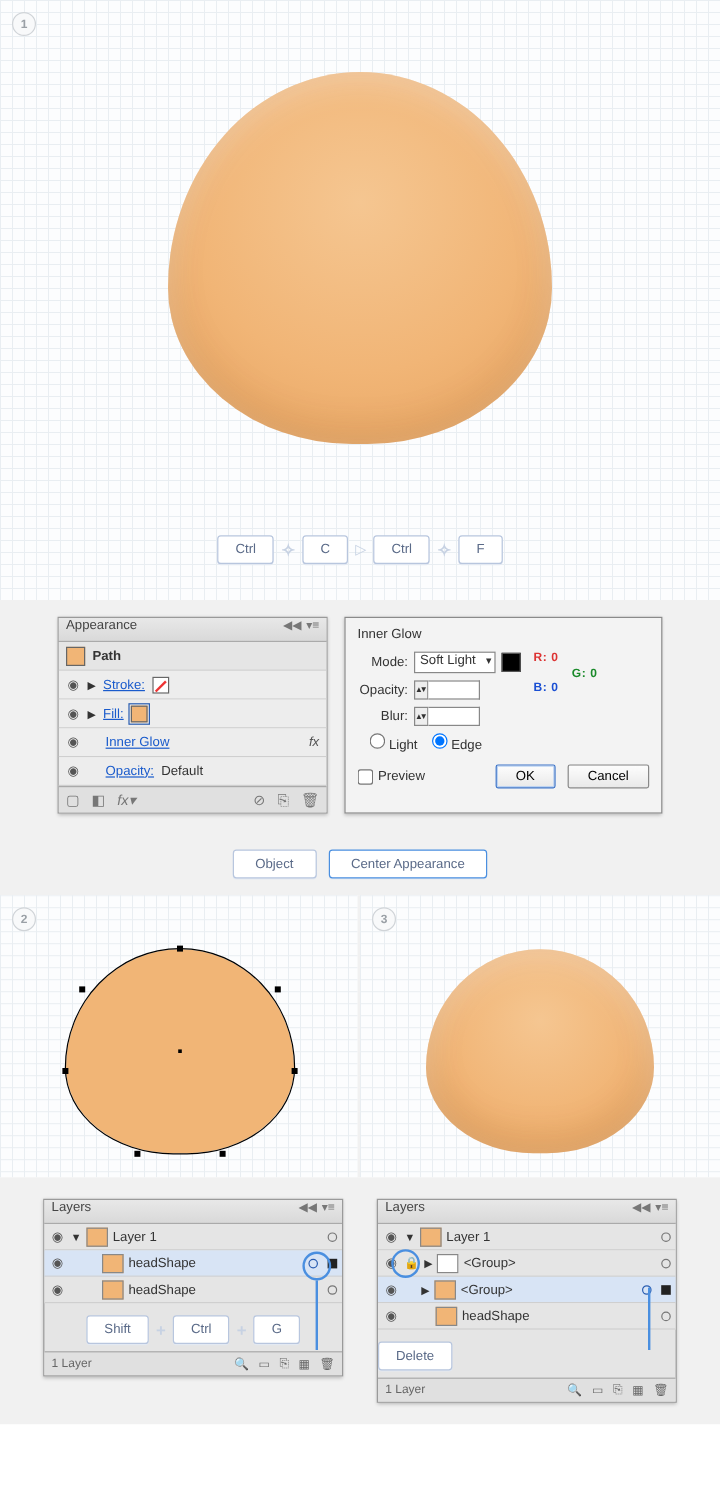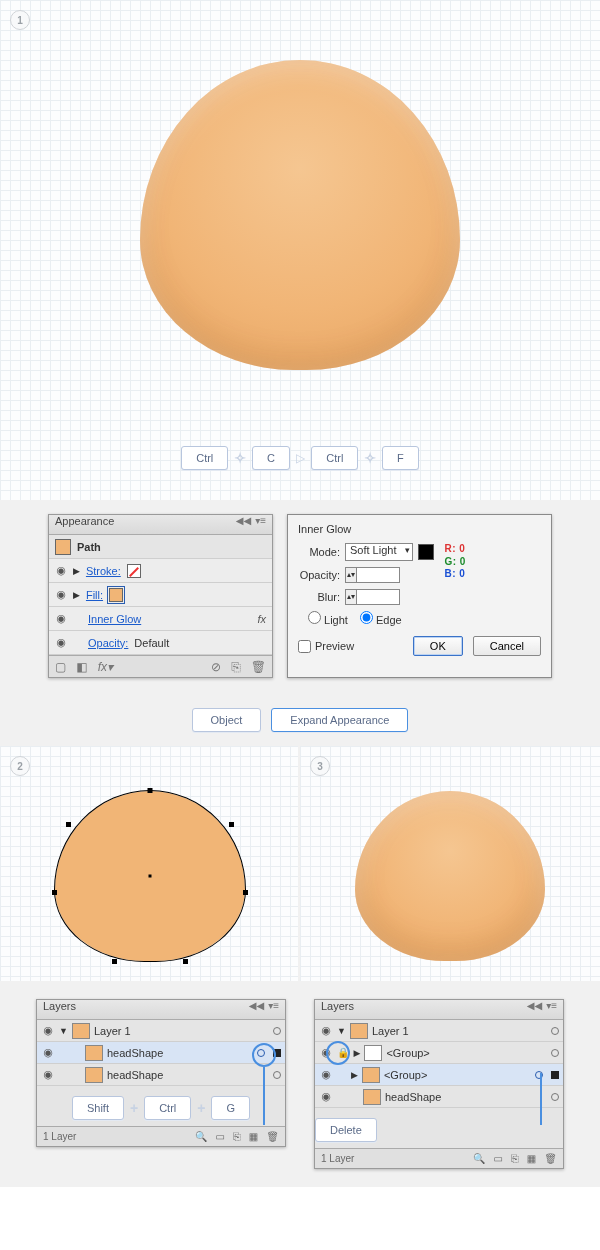--- a/index.html
+++ b/index.html
@@ -79,21 +79,21 @@
   .frow { display:flex; align-items:center; gap:5px; }
   .frow label { width:42px; text-align:right; }
   .sel { border:1px solid #888; background:#fff; height:18px; padding:0 16px 0 4px; font-size:11px; position:relative; }
   .sel::after{content:"▾"; position:absolute; right:3px; top:1px; font-size:9px;}
   .num { display:flex; align-items:center; }
   .num .spin{ width:12px; height:16px; border:1px solid #888; background:#eee; font-size:8px; display:flex; flex-direction:column; align-items:center; justify-content:center; line-height:6px;}
   .num input{ width:42px; height:16px; border:1px solid #888; border-left:none; font-size:10px; padding:0 21px;}
   .colorchip{ width:16px; height:16px; background:#000; border:1px solid #555;}
   .radios{ display:flex; gap:12px; margin-left:10px; font-size:11px;}
   .rgb { font-weight:bold; font-size:10px; line-height:1.25; letter-spacing:0.5px;}
-  .rgb .r{color:#d33;} .rgb .g{color:#1a8a2a;} .rgb .b{color:#1a4fd3;}
+  .rgb .r{color:#d33;} .rgb .g{color:#1a8a2a;margin-left:32px;} .rgb .b{color:#1a4fd3;}
   .dlg-foot{ display:flex; align-items:center; gap:10px; margin-top:10px;}
   .btn { padding:3px 16px; border:1px solid #888; background:linear-gradient(#fdfdfd,#e9e9e9); font-size:11px; border-radius:2px;}
   .btn.def{ border:1px solid #3a72c8; box-shadow:0 0 0 1px #bcd3f2 inset;}
   .chk{ display:flex; align-items:center; gap:4px; font-size:11px;}
   .chk input{accent-color:#2a5db0;}
 
   .menupath { display:flex; justify-content:center; gap:10px; margin-top:16px; width:100%;text-align:center;}
   .menupath .key{ padding:5px 18px; }
 
   
@@ -222,21 +222,21 @@
           <span>Preview</span>
         </label>
       <span style="flex:1"></span>
       <button class="btn def">OK</button>
       <button class="btn">Cancel</button>
     </div>
   </div>
 
   <div class="menupath">
     <span class="key">Object</span>
-    <span class="key" style="border-color:#4a8fe0;">Expand Appearance</span>
+    <span class="key" style="border-color:#4a8fe0;">Center Appearance</span>
   </div>
 </div>
 
 <div style="display:flex;">
   <div class="grid" style="width:300px;height:235px;border-right:2px solid #f1f1f1;">
     <div class="step-badge">2</div>
     <div class="bun" style="left:55px;top:45px;width:190px;height:170px;border-radius:50% 50% 47% 47% / 58% 58% 42% 42%;background:#f1b576;box-shadow:none;">
       <div style="position:absolute;inset:-1px;border:1px solid #000;border-radius:inherit;"></div>
       <span class="ctr-dot" style="left:50%;top:50%;transform:translate(-50%,-50%);"></span>
       <span class="anchor" style="left:-3px;top:58%;"></span>

